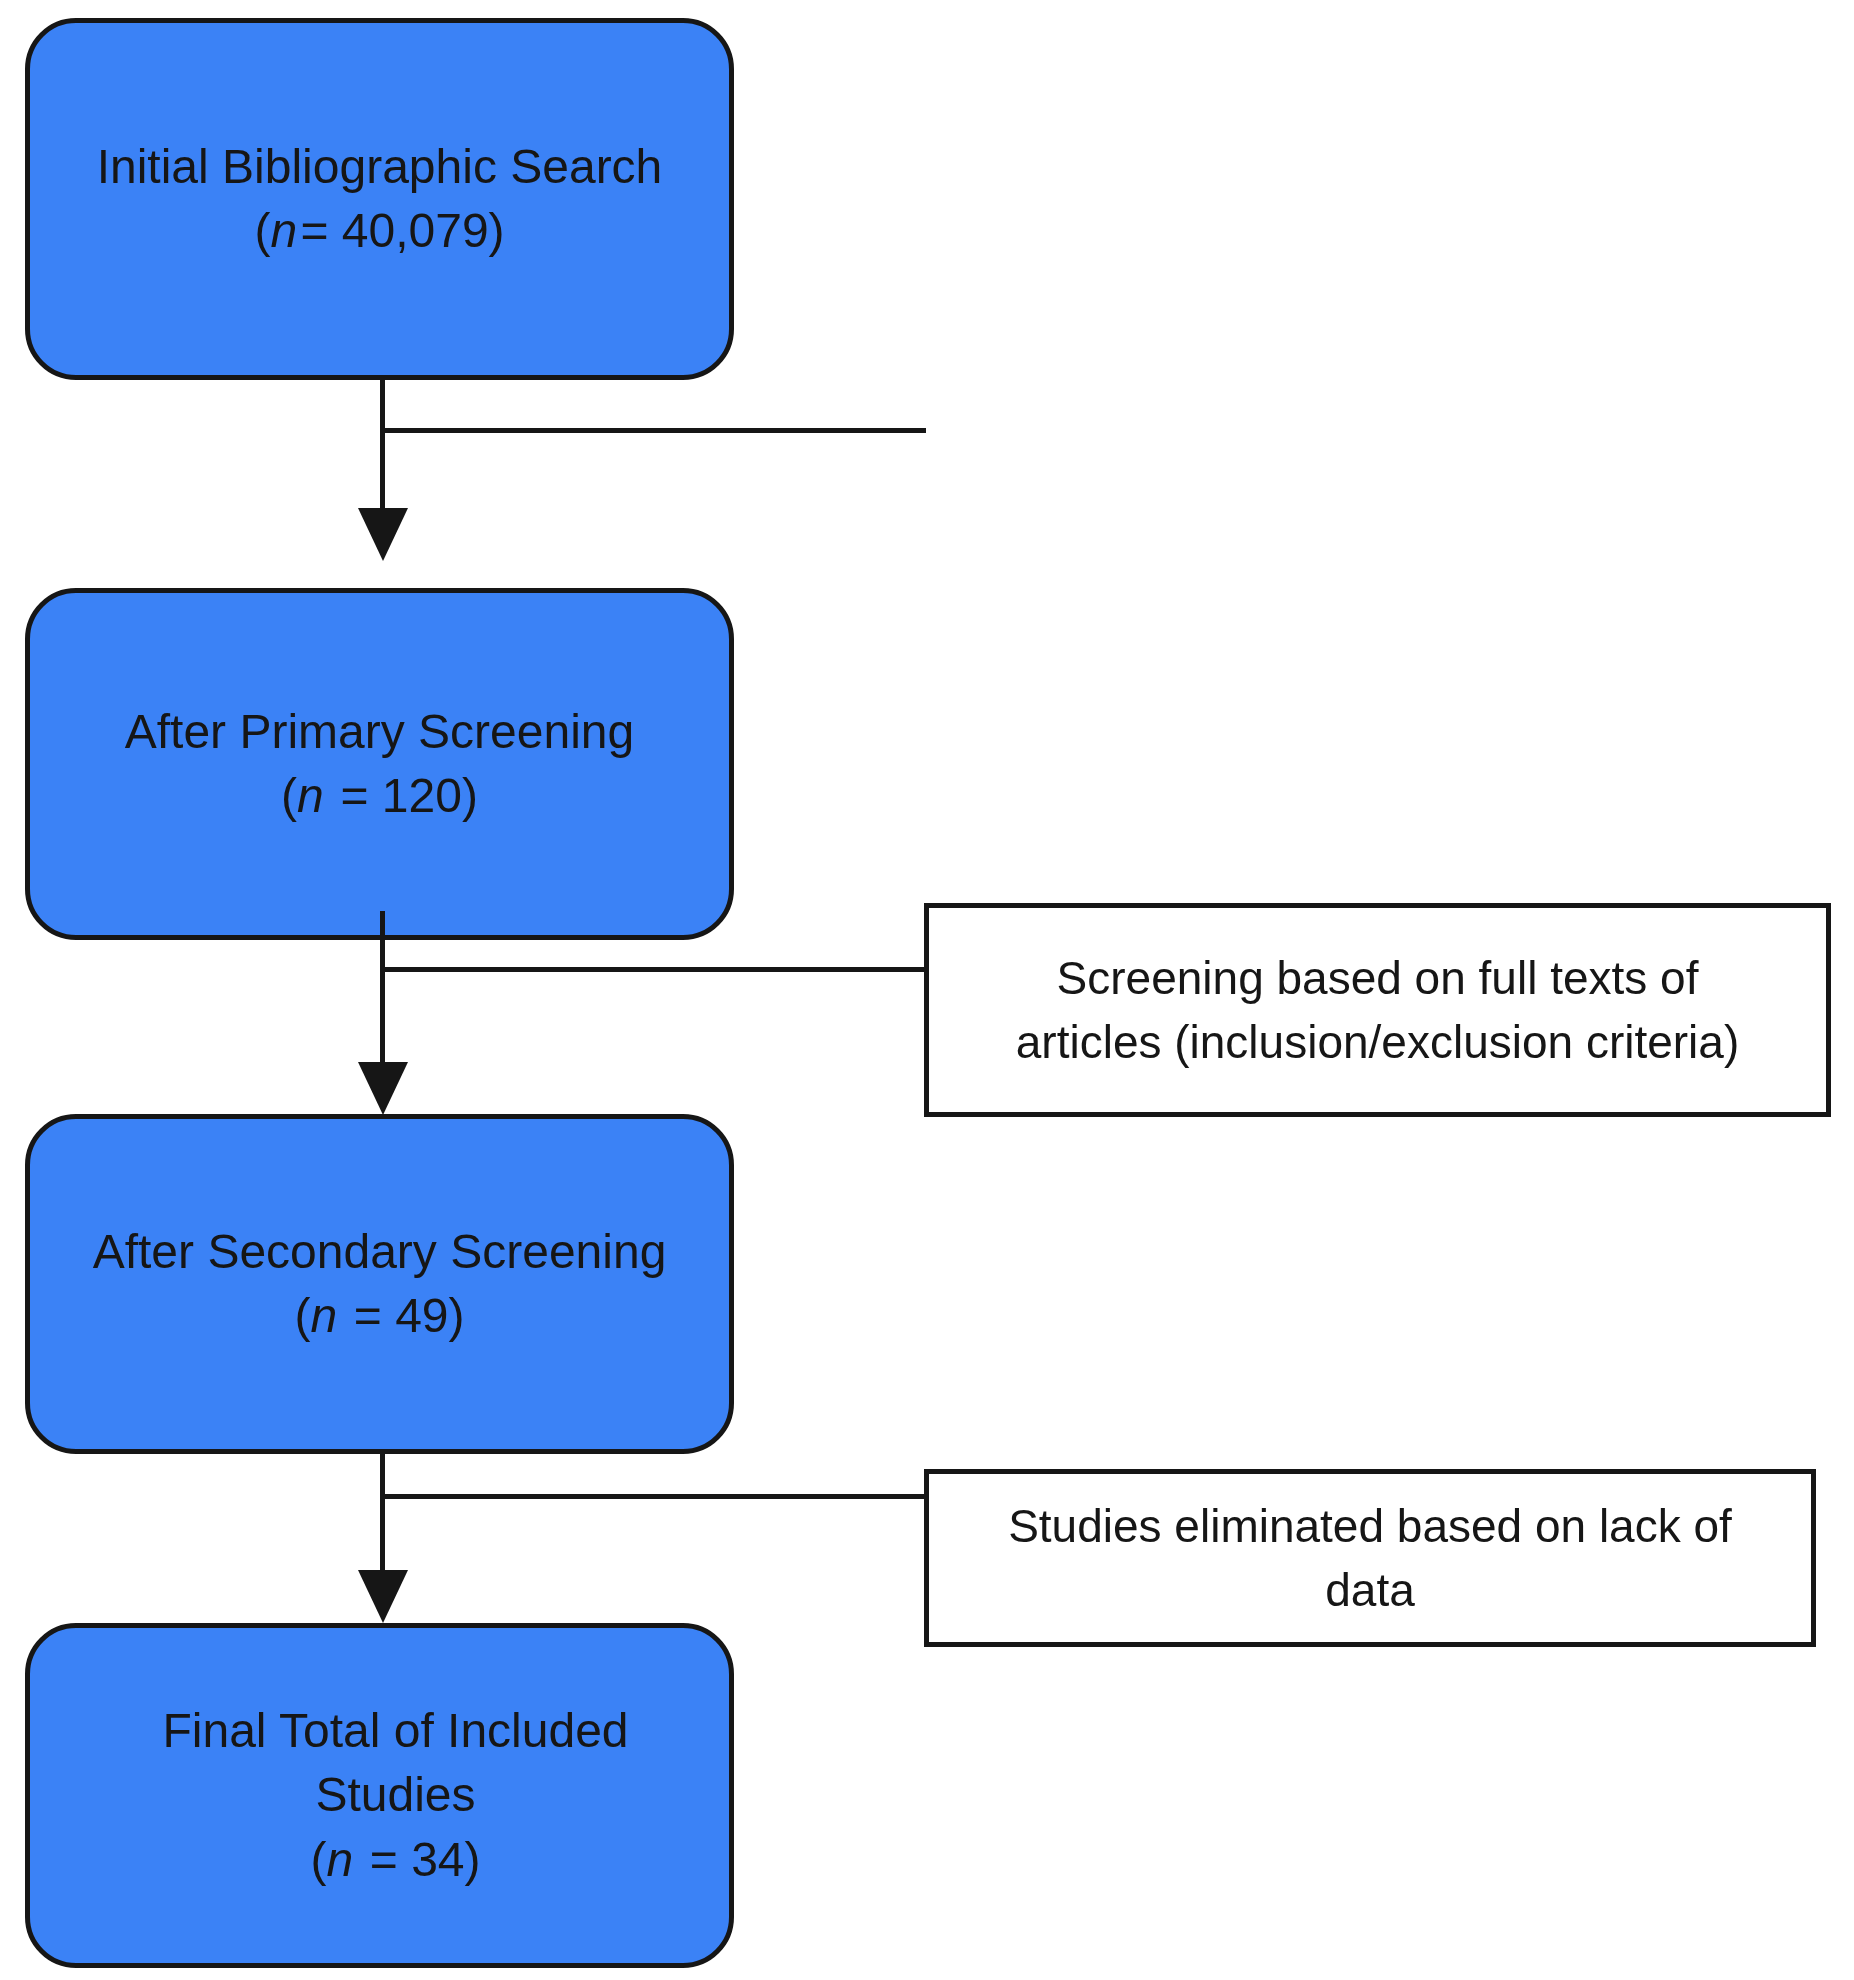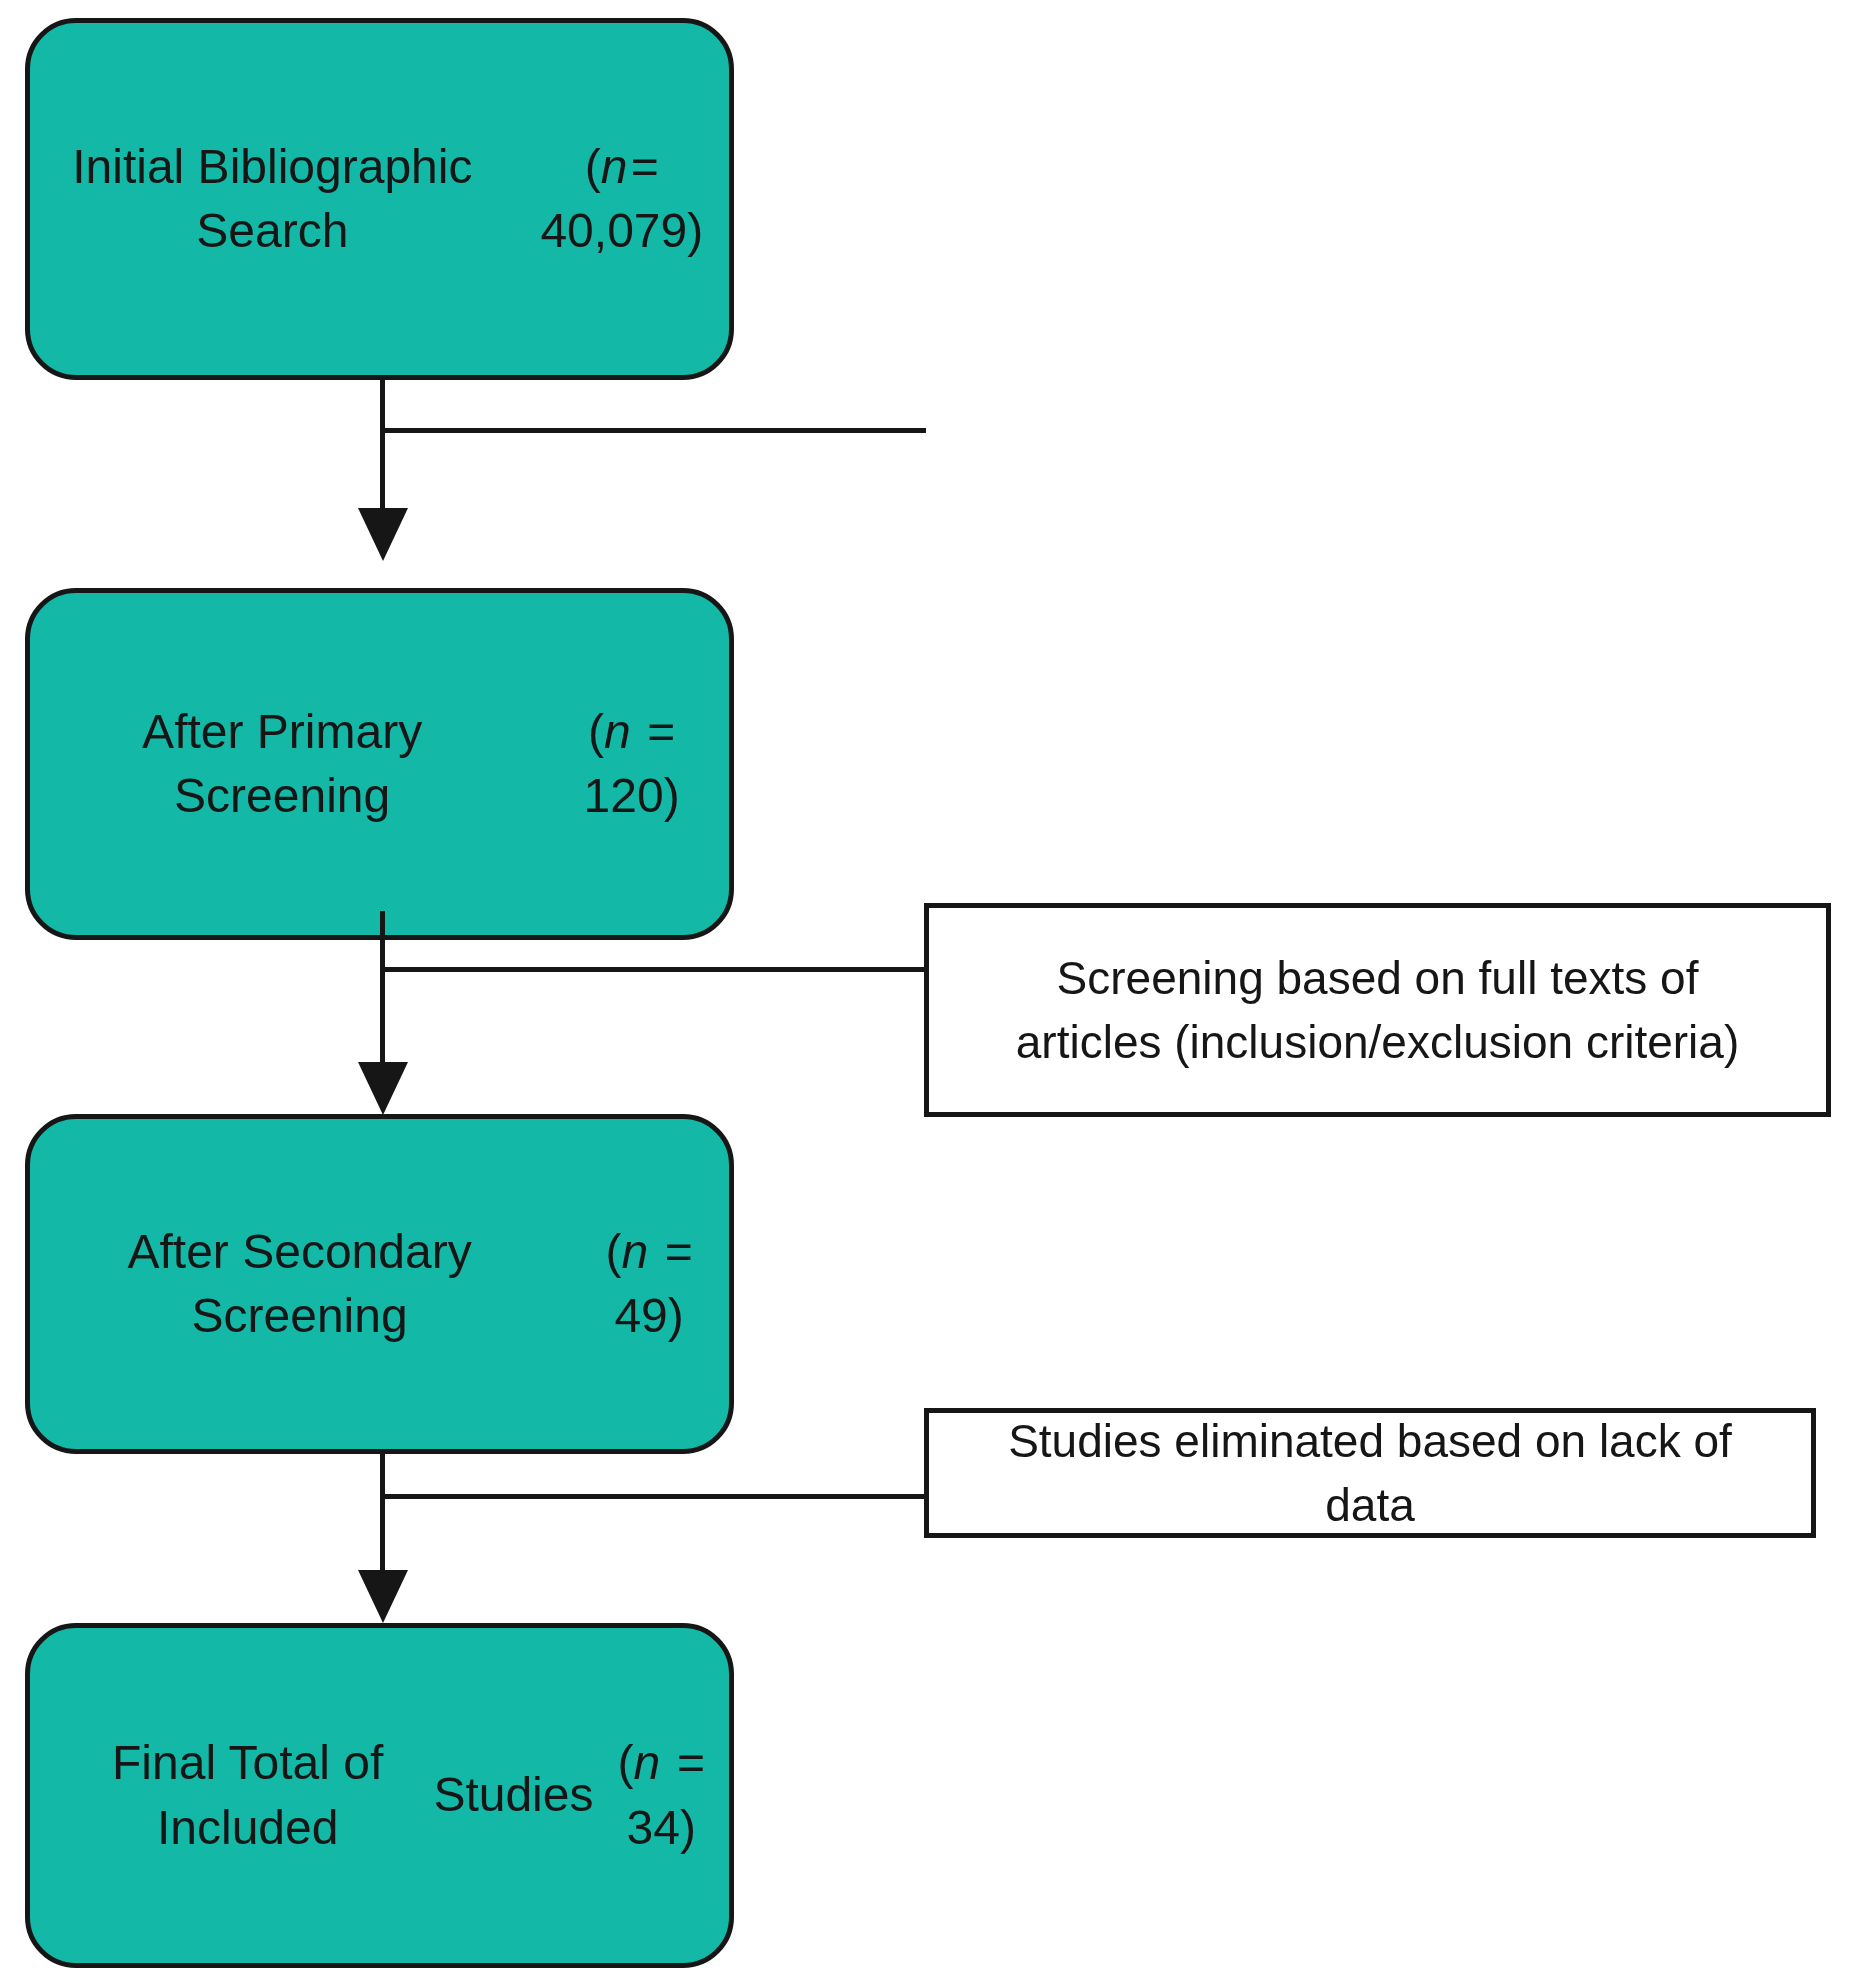--- a/index.html
+++ b/index.html
@@ -11,23 +11,23 @@
     font-family: "Liberation Sans", sans-serif;
     color: #161616;
   }
   .main-box {
     position: absolute;
     left: 25px;
     width: 709px;
     box-sizing: border-box;
     border: 5px solid #161616;
     border-radius: 51px;
-    background: #14b8a6;
+    background: #3b82f6;
     display: flex;
-    flex-direction: row;
+    flex-direction: column;
     align-items: center;
     justify-content: center;
     text-align: center;
     font-size: 48px;
     line-height: 1.34;
   }
   .side-box {
     position: absolute;
     left: 924px;
     box-sizing: border-box;
@@ -100,21 +100,21 @@
   <div class="main-box" style="top:1114px;height:340px;">
     <div>After Secondary Screening</div>
     <div></div>
     <div class="count"><span>(</span><span class="nit">n</span><span> = 49)</span></div>
   </div>
 
   <div class="vline" style="top:1452px;height:119px;"></div>
   <div class="arrowhead" style="top:1570px;"></div>
   <div class="hline" style="top:1494px;"></div>
 
-  <div class="side-box" style="top:1408px;height:130px;width:892px;align-items:center;">
+  <div class="side-box" style="top:1469px;height:178px;width:892px;align-items:center;">
     <div>Studies eliminated based on lack of</div>
     <div>data</div>
   </div>
 
   <div class="main-box" style="top:1623px;height:345px;padding-left:32px;">
     <div>Final Total of Included</div>
     <div>Studies</div>
     <div class="count"><span>(</span><span class="nit">n</span><span> = 34)</span></div>
   </div>
 

